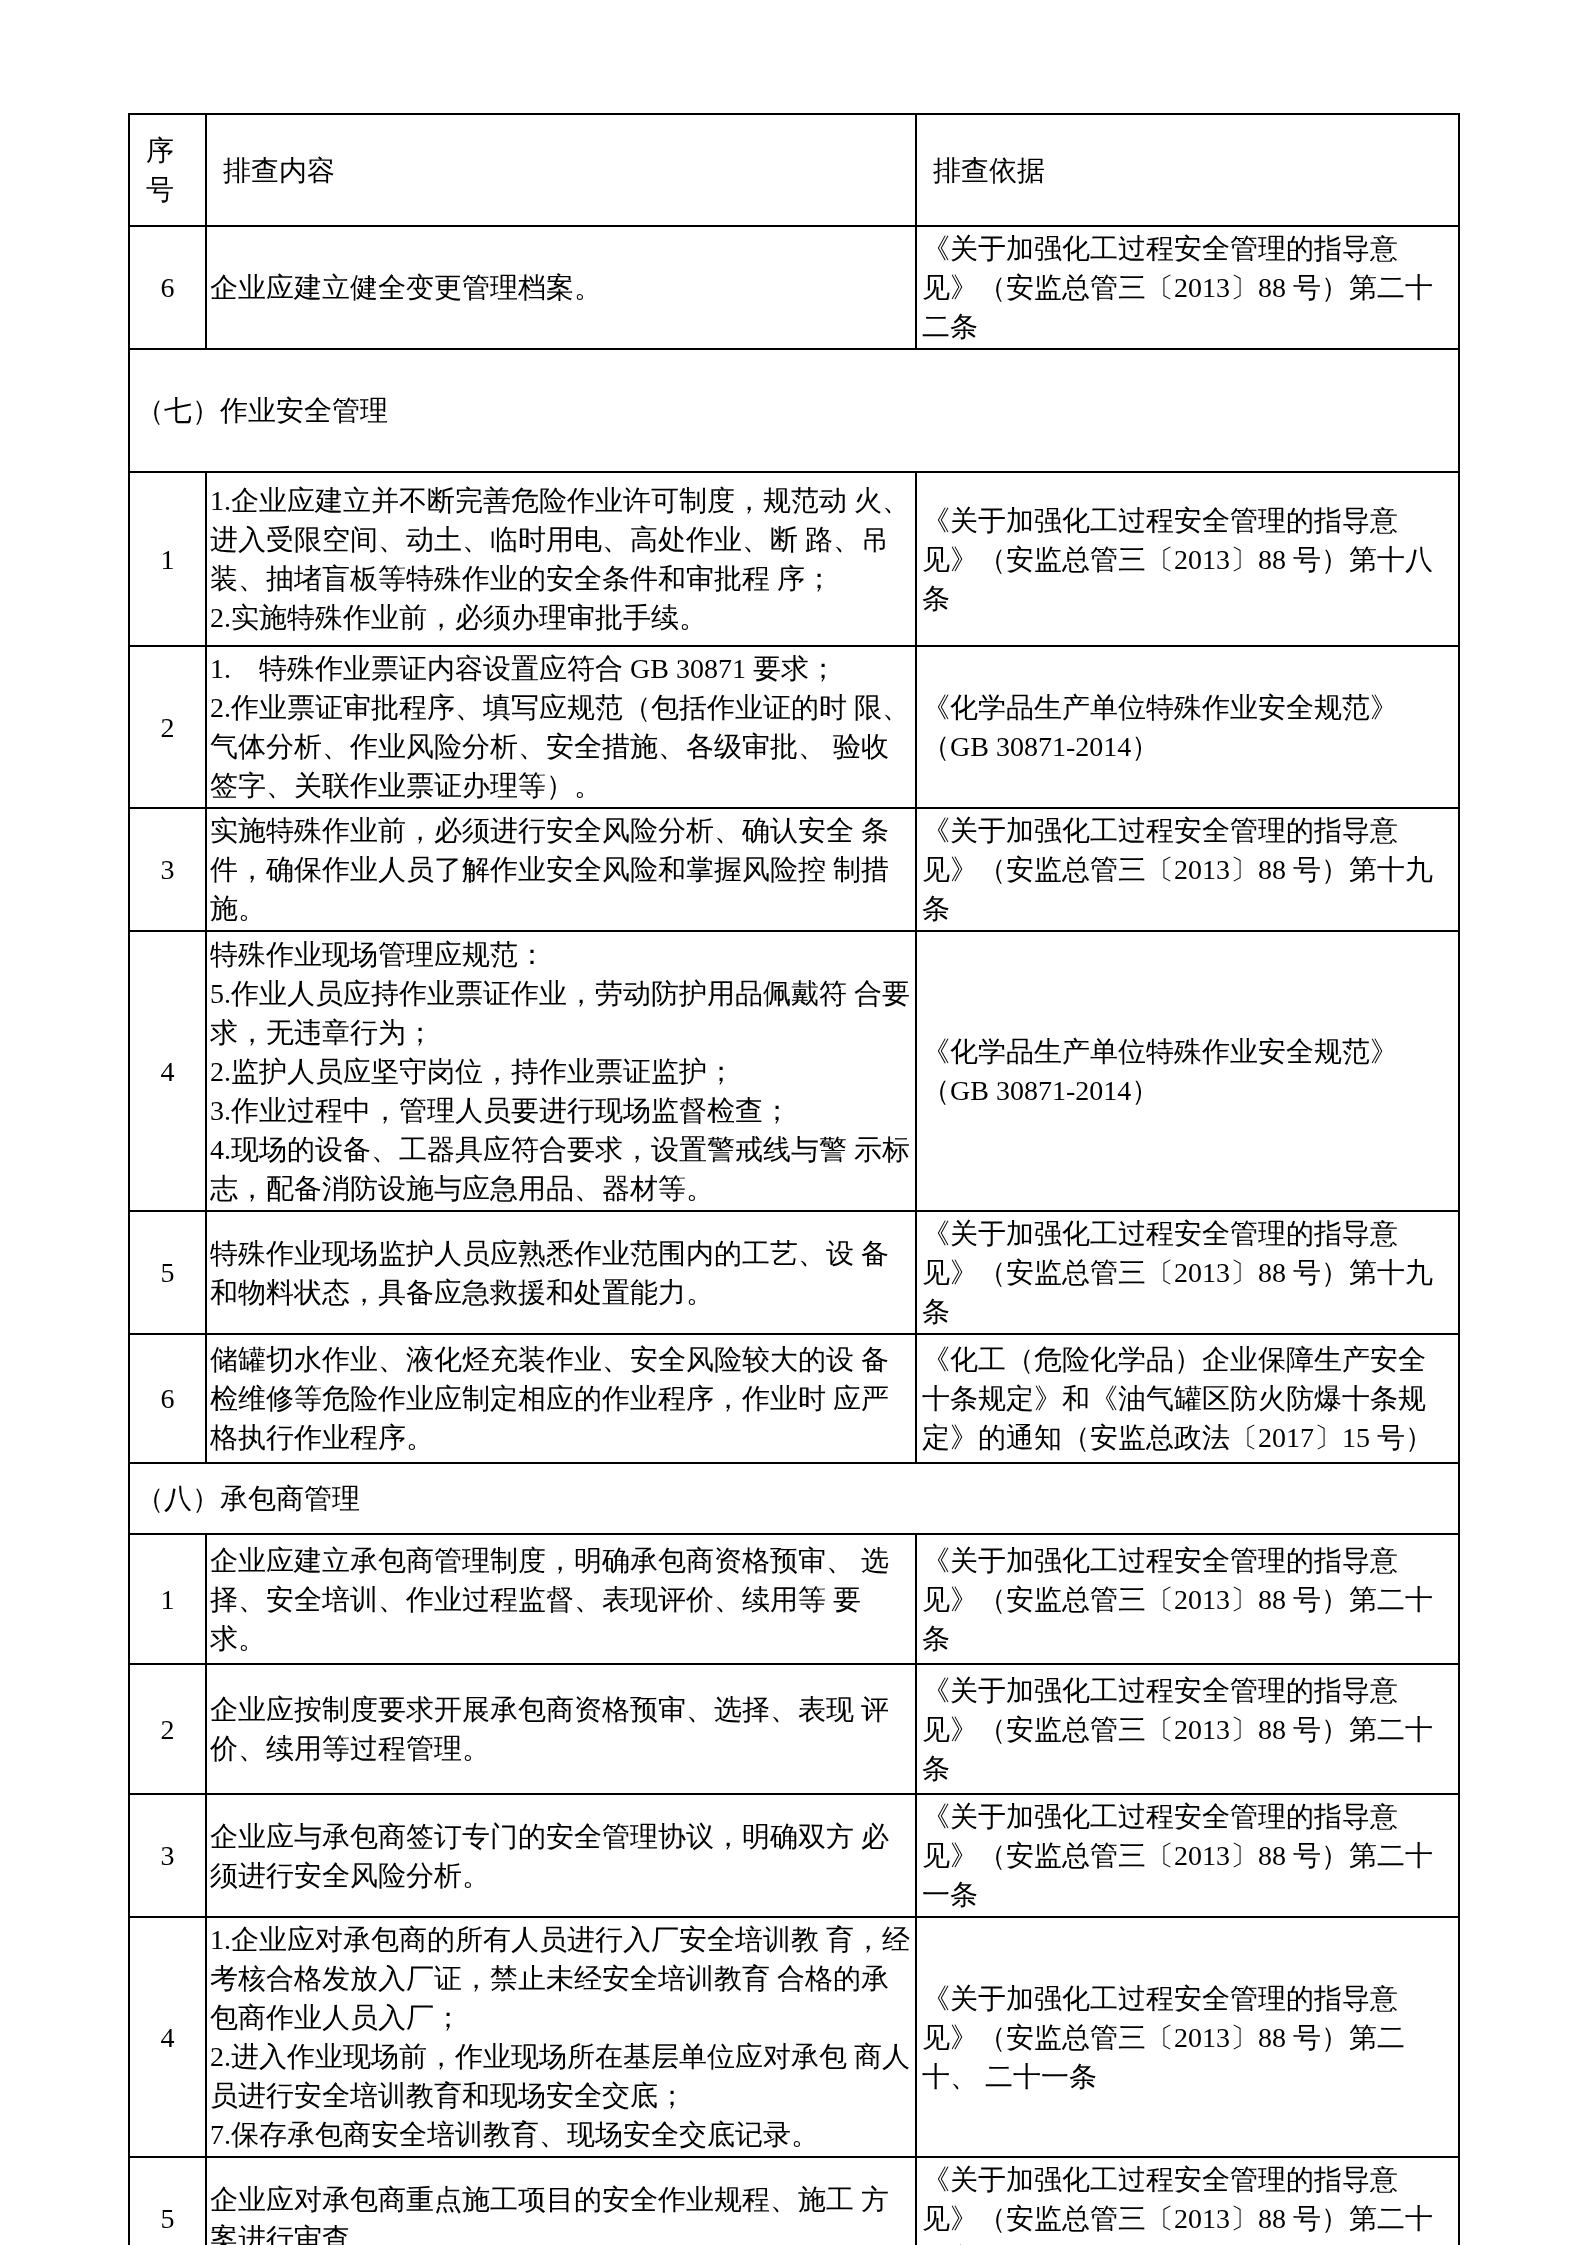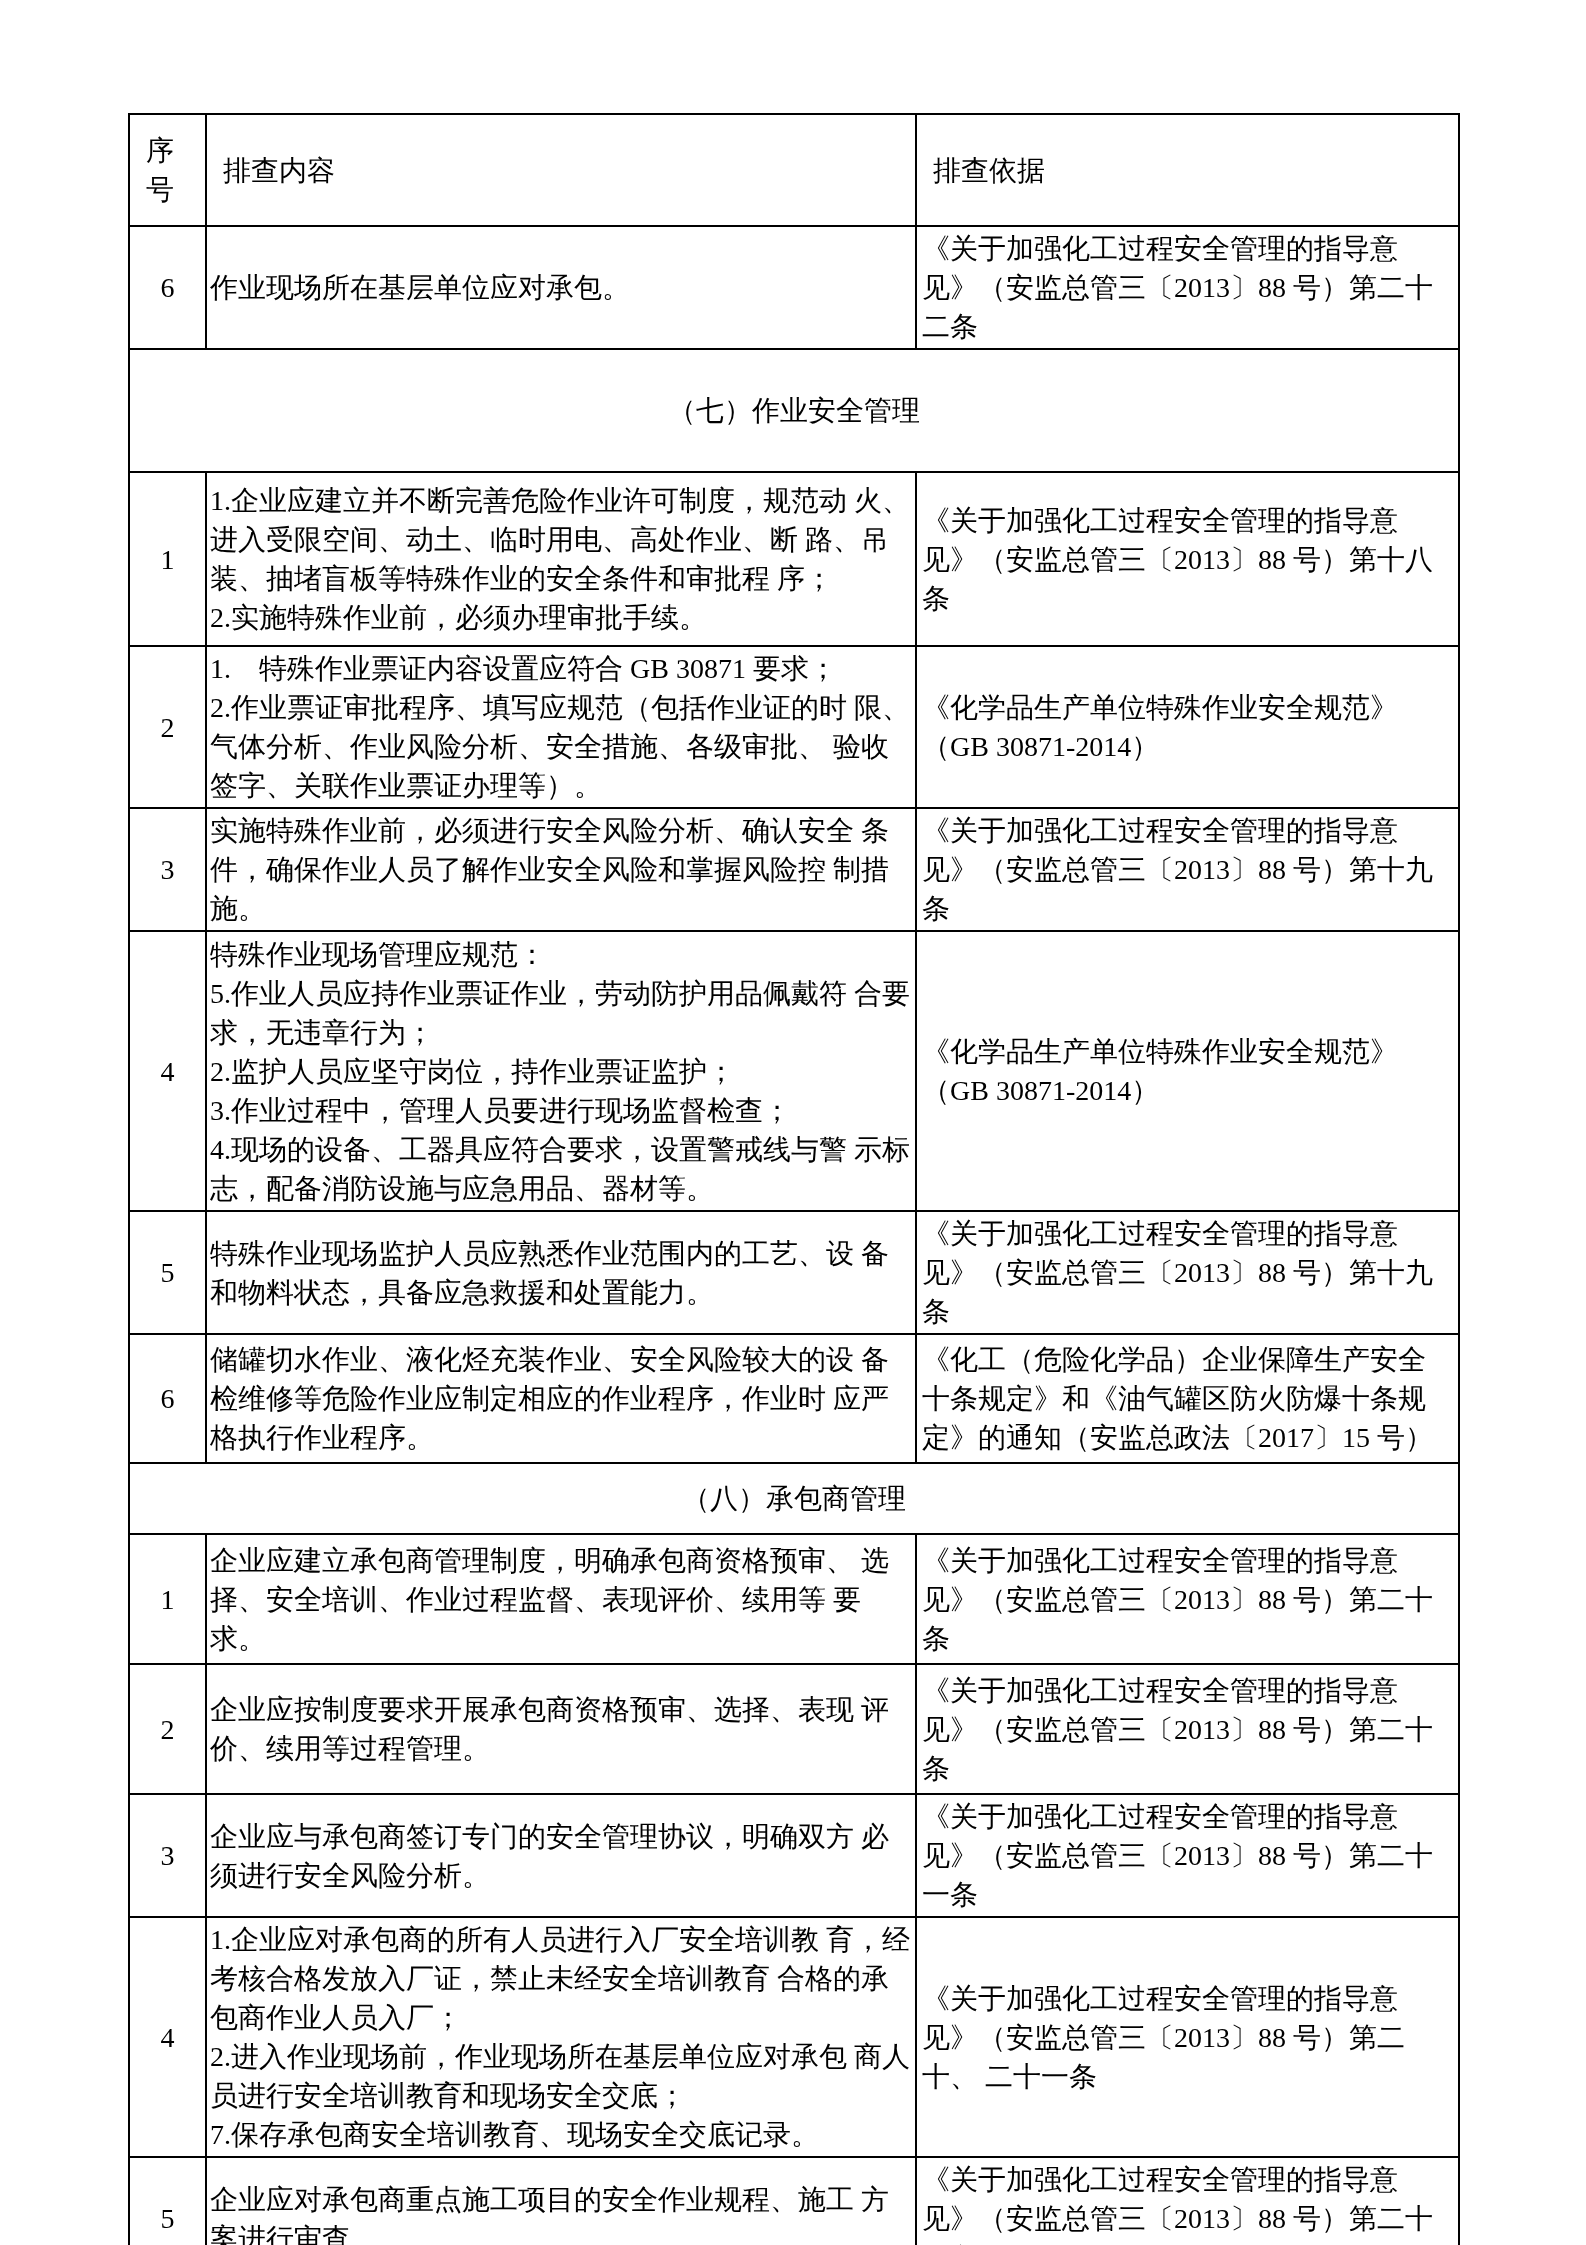--- a/index.html
+++ b/index.html
@@ -37,22 +37,22 @@
     text-align: left;
     padding: 2px 4px 2px 3px;
     white-space: pre-line;
   }
   .c-basis {
     text-align: left;
     padding: 2px 2px 2px 5px;
     white-space: pre-line;
   }
   .row-section td {
-    text-align: center;
-    padding: 0;
+    text-align: left;
+    padding: 6px;
   }
   .hdr {
     text-align: left;
     padding: 16px;
     margin-left: 20px;
   }
 </style>
 </head>
 <body>
 
@@ -65,21 +65,21 @@
 
   <tbody>
       <tr style="height:52px">
     <th class="hdr">序号</th>
     <th class="hdr">排查内容</th>
     <th class="hdr">排查依据</th>
   </tr>
 
   <tr style="height:115px">
     <td class="c-num">6</td>
-    <td class="c-content">作业现场所在基层单位应对承包。</td>
+    <td class="c-content">企业应建立健全变更管理档案。</td>
     <td class="c-basis">《关于加强化工过程安全管理的指导意 见》（安监总管三〔2013〕88 号）第二十 二条</td>
   </tr>
 
   <tr class="row-section" style="height:123px">
     <td colspan="3">（七）作业安全管理</td>
   </tr>
 
   <tr style="height:174px">
     <td class="c-num">1</td>
     <td class="c-content">1.企业应建立并不断完善危险作业许可制度，规范动 火、进入受限空间、动土、临时用电、高处作业、断 路、吊装、抽堵盲板等特殊作业的安全条件和审批程 序；

